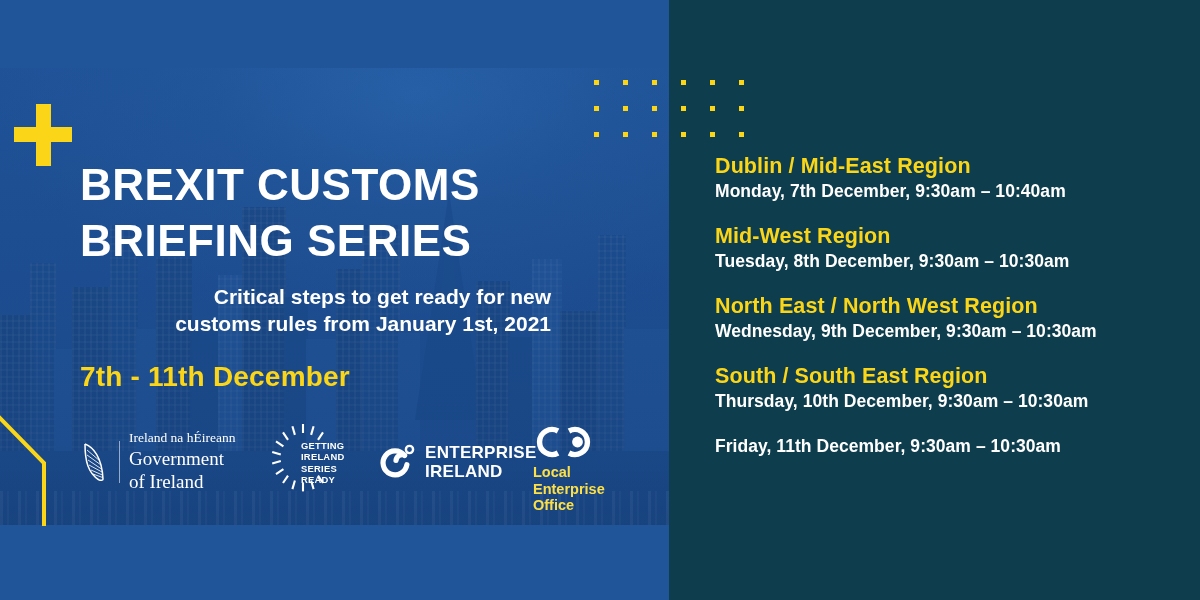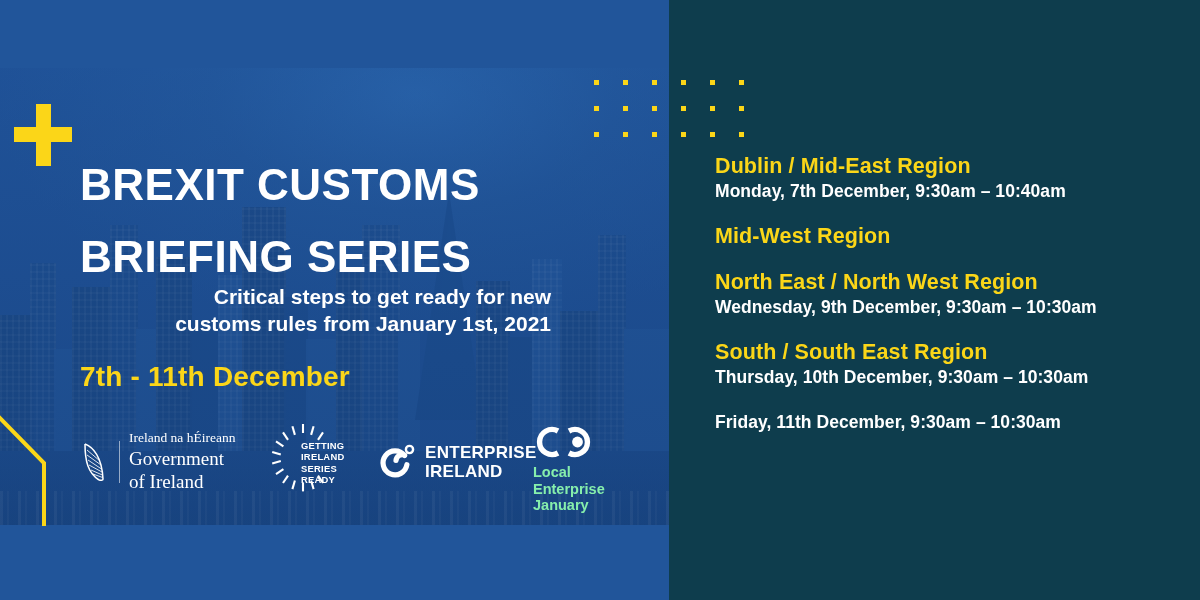--- a/index.html
+++ b/index.html
@@ -94,21 +94,21 @@
   .dot-grid{ position:absolute; left:594px; top:80px; width:152px; height:64px; }
   .dot{ position:absolute; width:5px; height:5px; background:#FBD618; }
 
   
   .headline{
     position:absolute; left:80px; top:157px; width:580px;
     color:#FFFFFF;
     font-size:44px; line-height:56px;
     font-weight:bold; letter-spacing:.5px;
   }
-  .headline .l2{ display:block;margin-top:16px; }
+  .headline .l2{ display:block; }
   .subtitle{
     position:absolute; left:81px; top:283px; width:470px;
     color:#FFFFFF; font-size:21px; line-height:27px; font-weight:bold;text-align:right;
   }
   .subtitle .l2{ display:block; }
   .datetag{
     position:absolute; left:80px; top:361px;
     color:#FBD618; font-size:28px; font-weight:bold; letter-spacing:.2px;
   }
 
@@ -136,21 +136,21 @@
 
   
   .logo-ei{ left:300px; width:150px; height:80px; display:flex; align-items:center; gap:9px; }
   .ei-text{ color:#FFFFFF; font-size:17px; line-height:19px; font-weight:bold; letter-spacing:.3px; }
   .ei-text span{ display:block; }
 
   
   .logo-leo{ left:455px; width:92px; height:80px; }
   .leo-text{
     position:absolute; left:0; top:42px;
-    color:#86efac; font-size:14.5px; line-height:16.5px; font-weight:bold;
+    color:#fde047; font-size:14.5px; line-height:16.5px; font-weight:bold;
   }
   .leo-text span{ display:block; }
 
   
   .events{ position:absolute; left:715px; top:154px; width:470px; }
   .event{ margin-bottom:21px; }
   .event:last-child{ margin-bottom:0; }
   .event-region{
     color:#FBD618; font-size:21.5px; font-weight:bold;
     line-height:25px; letter-spacing:.1px;
@@ -332,33 +332,34 @@
       <span>
         <svg width="70" height="40" viewBox="0 0 70 40">
           <path d="M25 9 a12.5 12.5 0 1 0 0 22" fill="none" stroke="#FFFFFF" stroke-width="5.4" stroke-linecap="butt"></path>
           <path d="M36 31 a12.5 12.5 0 1 0 0 -22" fill="none" stroke="#FFFFFF" stroke-width="5.4" stroke-linecap="butt"></path>
           <circle cx="44.5" cy="20" r="5.4" fill="#FFFFFF"></circle>
         </svg>
       </span>
       <span class="leo-text">
         <span>Local</span>
         <span>Enterprise</span>
-        <span>January</span>
+        <span>Office</span>
       </span>
     </div>
 
   </div>
 
   <div class="events">
     <div class="event">
       <div class="event-region">Dublin / Mid-East Region</div>
       <div class="event-when">Monday, 7th December, 9:30am – 10:40am</div>
     </div>
     <div class="event">
       <div class="event-region">Mid-West Region</div>
+      <div class="event-when">Tuesday, 8th December, 9:30am – 10:30am</div>
     </div>
     <div class="event">
       <div class="event-region">North East / North West Region</div>
       <div class="event-when">Wednesday, 9th December, 9:30am – 10:30am</div>
     </div>
     <div class="event">
       <div class="event-region">South / South East Region</div>
       <div class="event-when">Thursday, 10th December, 9:30am – 10:30am</div>
     </div>
     <div class="event">

